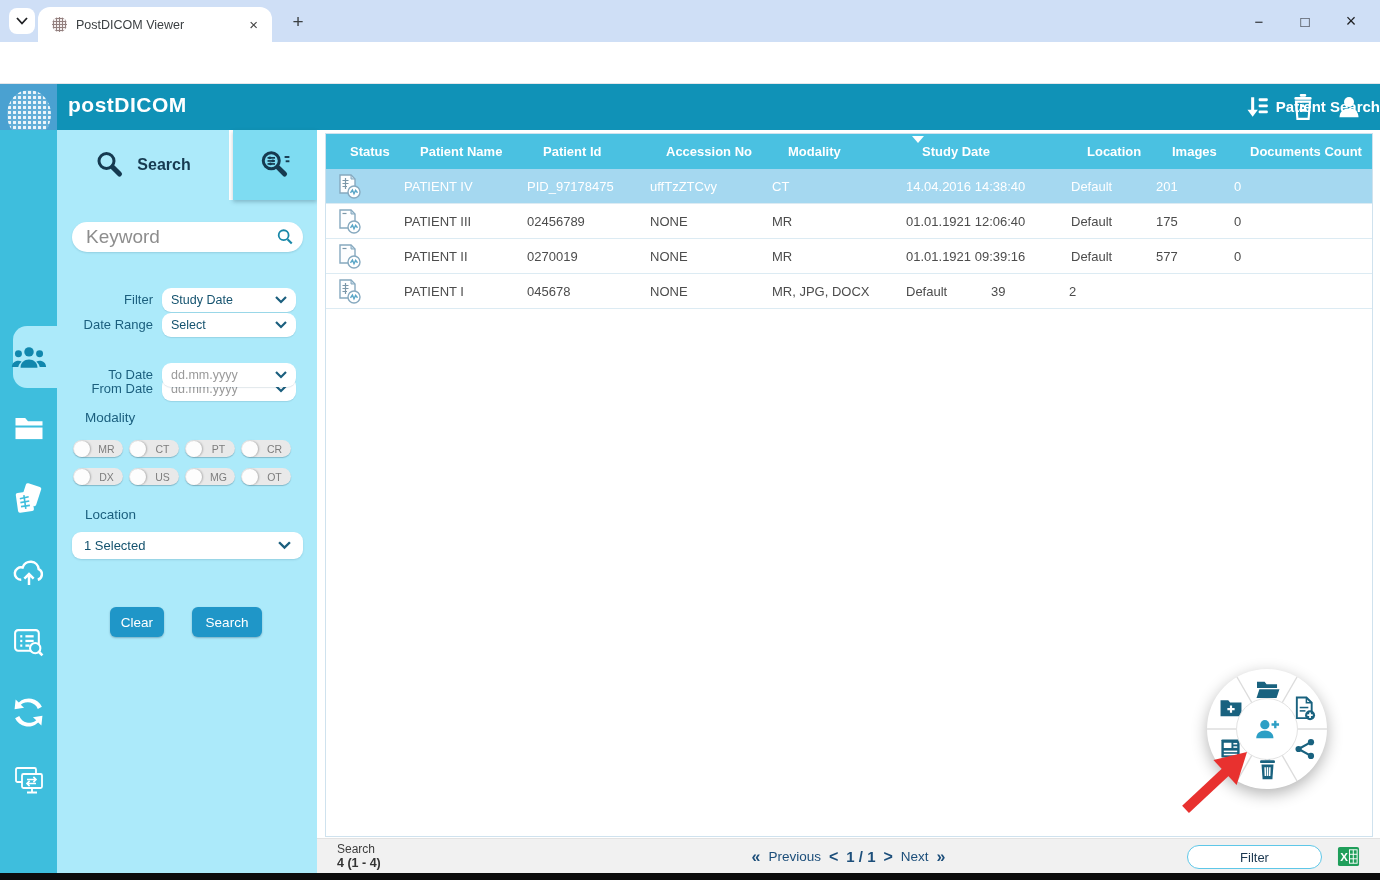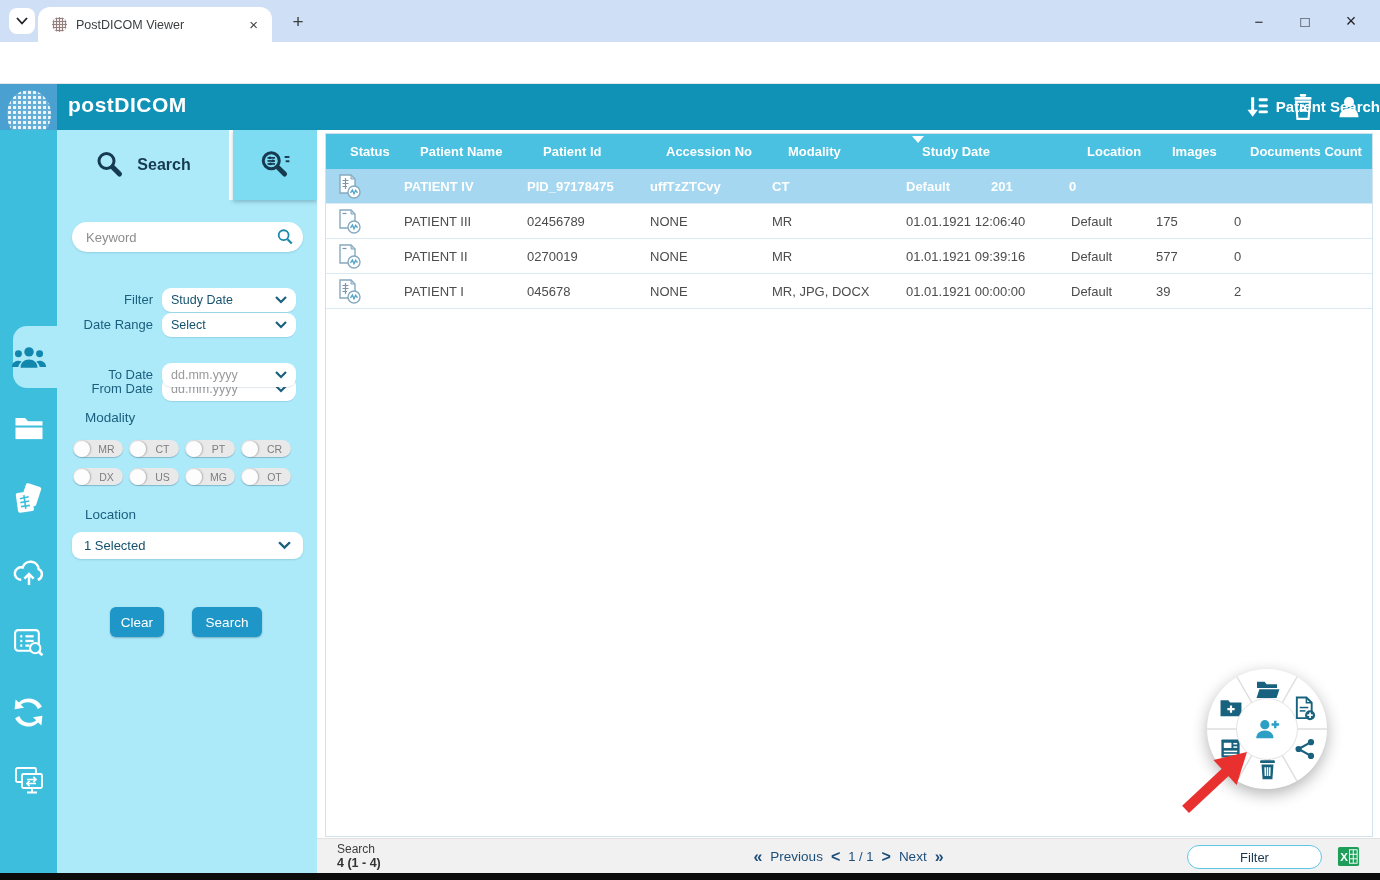--- a/index.html
+++ b/index.html
@@ -38,21 +38,21 @@
   .rail { position:absolute; left:0; top:130px; width:57px; height:743px; background:#3ebedd; }
   .rail-item { position:absolute; left:0; width:57px; height:56px; display:flex; align-items:center; justify-content:center; }
   .rail-active-bg { position:absolute; left:13px; top:196px; width:44px; height:62px; background:#aceafa; border-radius:14px 0 0 14px; }
 
   
   .panel { position:absolute; left:57px; top:130px; width:260px; height:743px; background:#aceafa; }
   .tab-search { position:absolute; left:57px; top:130px; width:172px; height:70px; background:#aceafa; display:flex; align-items:center; justify-content:center; gap:12px; }
   .tab-search .lbl { font-size:16px; font-weight:bold; color:#163a50; }
   .tab-gap { position:absolute; left:229px; top:130px; width:4px; height:70px; background:#ffffff; }
   .tab-adv { position:absolute; left:233px; top:130px; width:84px; height:70px; background:#7edcf2; box-shadow:0 2px 4px rgba(0,40,60,0.25); display:flex; align-items:center; justify-content:center; }
-  .keyword { position:absolute; left:72px; top:222px; width:231px; height:30px; background:#fff; border:none; border-radius:16px; padding:0 34px 0 14px; font-size:13px; color:#333; box-shadow:0 1px 2px rgba(0,60,90,0.15); outline:none; }
+  .keyword { position:absolute; left:72px; top:222px; width:231px; height:30px; background:#fff; border:none; border-radius:16px; padding:0 34px 0 14px; font-size:19px; color:#333; box-shadow:0 1px 2px rgba(0,60,90,0.15); outline:none; }
   .keyword::placeholder { color:#8d8d8d; }
   .keyword-glyph { position:absolute; left:276px; top:228px; width:18px; height:18px; }
   .frow { position:absolute; left:67px; width:236px; height:25px; display:flex; align-items:center; }
   .flabel { width:95px; text-align:right; padding-right:9px; font-size:13px; color:#1b5f7e; }
   .fselect { width:134px; height:24px; background:#fff; border-radius:9px; display:flex; align-items:center; padding:0 9px; box-shadow:0 1px 1px rgba(0,60,90,0.12); }
   .fselect .val { flex:1; font-size:12.5px; color:#14526e; }
   .fselect .val.muted { color:#9a9a9a; }
   .sec-label { position:absolute; left:85px; font-size:13.5px; color:#1b5f7e; }
   .pillrow { position:absolute; left:73px; display:flex; gap:6px; }
   .pill { width:50px; height:17px; background:#e9e9e9; border-radius:9px; display:flex; align-items:center; box-shadow:0 1px 1px rgba(0,40,60,0.25); }
@@ -65,34 +65,34 @@
   .btn.search { left:192px; width:70px; }
 
   
   .main { position:absolute; left:317px; top:130px; width:1063px; height:743px; background:#fff; }
   .tablewrap { position:absolute; left:325px; top:133px; width:1048px; height:704px; border:1px solid #cfe2ee; background:#fff; }
   .thead { display:flex; height:35px; background:#4ac1e1; }
   .hcell { color:#fff; font-size:13px; font-weight:bold; display:flex; align-items:center; padding-left:24px; position:relative; }
   .trow { display:flex; height:35px; border-bottom:1px solid #dcebf3; background:#fff; }
   .trow.selected { background:#a5d8f0; }
   .tcell { font-size:13px; color:#4c4c4c; display:flex; align-items:center; padding-left:8px; overflow:hidden; white-space:nowrap; }
-  .trow.selected .tcell { color:#fff;font-weight:bold; }
+  .trow.selected .tcell { color:#fff; }
   .c0{width:70px;} .c1{width:123px;} .c2{width:123px;} .c3{width:122px;} .c4{width:134px;} .c5{width:165px;} .c6{width:85px;} .c7{width:78px;} .c8{width:146px;}
   .sorttri { position:absolute; top:2px; left:14px; width:0; height:0; border-left:6px solid transparent; border-right:6px solid transparent; border-top:7px solid #fff; }
   .statusicon { width:26px; height:26px; margin-left:2px; }
 
   
   .tfooter { position:absolute; left:317px; top:838px; width:1063px; height:35px; background:#f1f1f1; border-top:1px solid #e2e2e2; }
   .record { position:absolute; left:20px; top:3px; line-height:14px; }
   .record .r1 { font-size:12px; color:#3d3d3d; }
   .record .r2 { font-size:12.5px; font-weight:bold; color:#333; }
   .pager { position:absolute; left:0; right:0; top:0; height:35px; display:flex; align-items:center; justify-content:center; gap:8px; color:#1c4e7a; }
   .pager .navtxt { font-size:13.5px; }
   .pager .chev { font-size:16px; font-weight:bold; }
-  .pager .pageind { font-size:13px; font-weight:normal; }
+  .pager .pageind { font-size:15px; font-weight:bold; }
   .filterbtn { position:absolute; right:58px; top:6px; width:135px; height:24px; background:#fff; border:1px solid #5ec7e8; border-radius:13px; font-size:13px; color:#1c3850; font-family:"Liberation Sans",sans-serif; }
   .excel { position:absolute; right:20px; top:6px; width:23px; height:23px; }
   .blackbar { position:absolute; left:0; top:873px; width:1380px; height:7px; background:#0c0c0c; }
 
   
   .radial { position:absolute; left:1207px; top:669px; width:120px; height:120px; border-radius:50%; background:#fff; box-shadow:0 5px 16px rgba(0,0,0,0.3); }
   .radial svg.dividers { position:absolute; left:0; top:0; }
   .hub { position:absolute; left:29px; top:29px; width:62px; height:62px; border-radius:50%; background:#fff; border:1px solid #e3e3e3; display:flex; align-items:center; justify-content:center; }
   .ritem { position:absolute; width:26px; height:26px; display:flex; align-items:center; justify-content:center; }
   .ri-top{left:47px; top:7px;} .ri-tr{left:84px; top:26px;} .ri-br{left:85px; top:67px;}
@@ -399,20 +399,21 @@
               <path d="M6.5,7.5h6 M6.5,10.5h6 M6.5,13.5h4.5 M9.5,5v11"></path>
             </g>
             <circle cx="18" cy="19" r="6" fill="#fff" stroke="#86a9bf" stroke-width="1.4"></circle>
             <polyline points="14.5,19.8 16.4,17 18,20.8 19.6,17.4 21.5,19.8" fill="none" stroke="#5aa7c8" stroke-width="1.4"></polyline>
           </svg>
         </div>
       <div class="tcell c1">PATIENT IV</div>
       <div class="tcell c2">PID_97178475</div>
       <div class="tcell c3">uffTzZTCvy</div>
       <div class="tcell c4">CT</div>
+      <div class="tcell c5">14.04.2016 14:38:40</div>
       <div class="tcell c6">Default</div>
       <div class="tcell c7">201</div>
       <div class="tcell c8">0</div>
     </div>
 
     <div class="trow">
       <div class="tcell c0">
           <svg class="statusicon" viewBox="0 0 26 26">
             <path d="M4,2h11l4,4v14H4z" fill="#fdfeff" stroke="#86a9bf" stroke-width="1.4"></path>
             <path d="M15,2l4,4h-4z" fill="#c3d7e4" stroke="#86a9bf" stroke-width="1"></path>
@@ -460,21 +461,20 @@
               <path d="M6.5,7.5h6 M6.5,10.5h6 M6.5,13.5h4.5 M9.5,5v11"></path>
             </g>
             <circle cx="18" cy="19" r="6" fill="#fff" stroke="#86a9bf" stroke-width="1.4"></circle>
             <polyline points="14.5,19.8 16.4,17 18,20.8 19.6,17.4 21.5,19.8" fill="none" stroke="#5aa7c8" stroke-width="1.4"></polyline>
           </svg>
         </div>
       <div class="tcell c1">PATIENT I</div>
       <div class="tcell c2">045678</div>
       <div class="tcell c3">NONE</div>
       <div class="tcell c4">MR, JPG, DOCX</div>
-      <div class="tcell c5">01.01.1921 00:00:00</div>
       <div class="tcell c6">Default</div>
       <div class="tcell c7">39</div>
       <div class="tcell c8">2</div>
     </div>
   </div>
 
   <div class="tfooter">
     <div class="record">
       <div class="r1">Search</div>
       <div class="r2">4 (1 - 4)</div>

